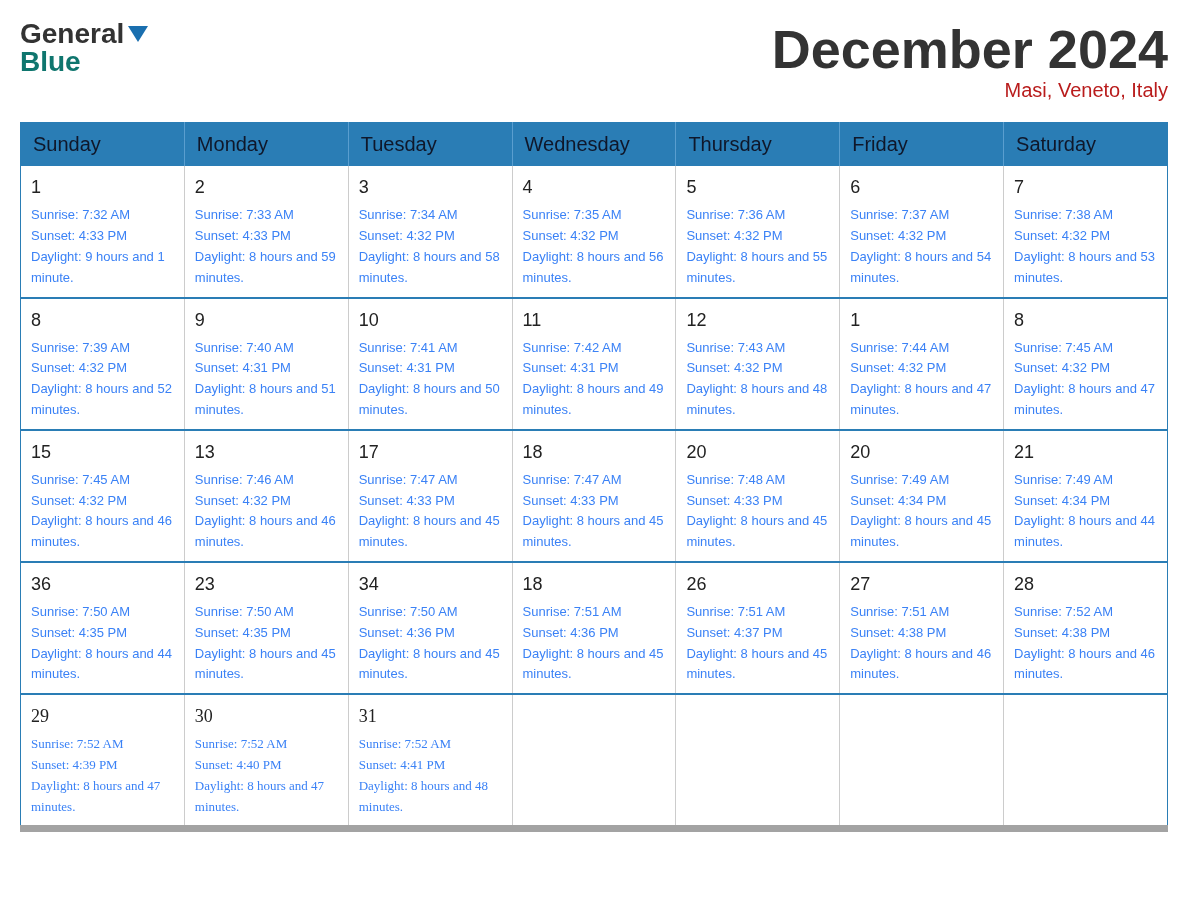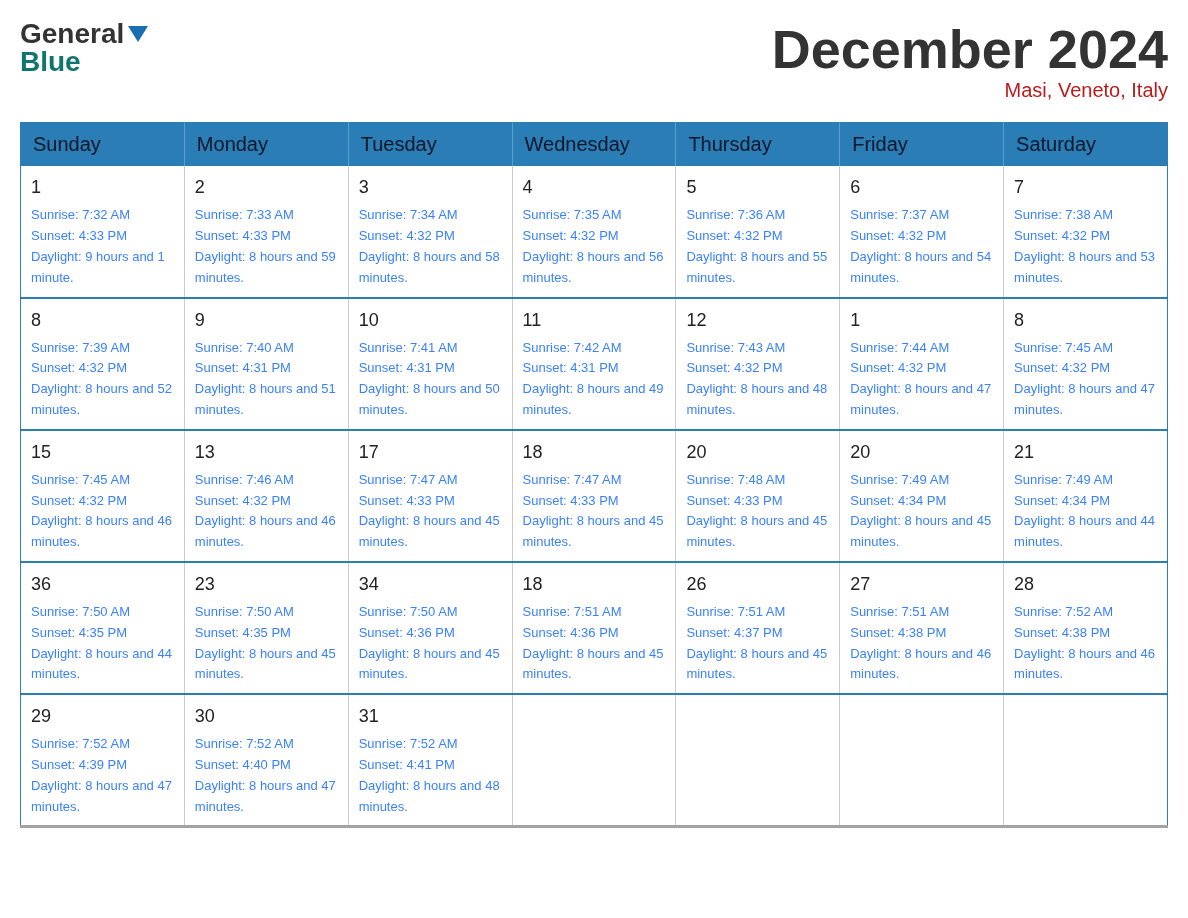--- a/index.html
+++ b/index.html
@@ -85,21 +85,22 @@
       border-bottom: 2px solid #2a7db5;
       width: calc(100% / 7);
       font-size: 13.5px;
       color: #333;
       line-height: 1.5;
     }
     .calendar-table td:last-child {
       border-right: none;
     }
     .calendar-table tr:last-child td {
-      border-bottom: 3px solid #a3a3a3;
+      border-bottom: 7px solid #a3a3a3;
+      font-family: Liberation Serif, serif;
     }
     .day-num {
       font-size: 18px;
       font-weight: normal;
       display: block;
       margin-bottom: 4px;
       color: #222;
     }
     .day-info {
       font-size: 13px;

